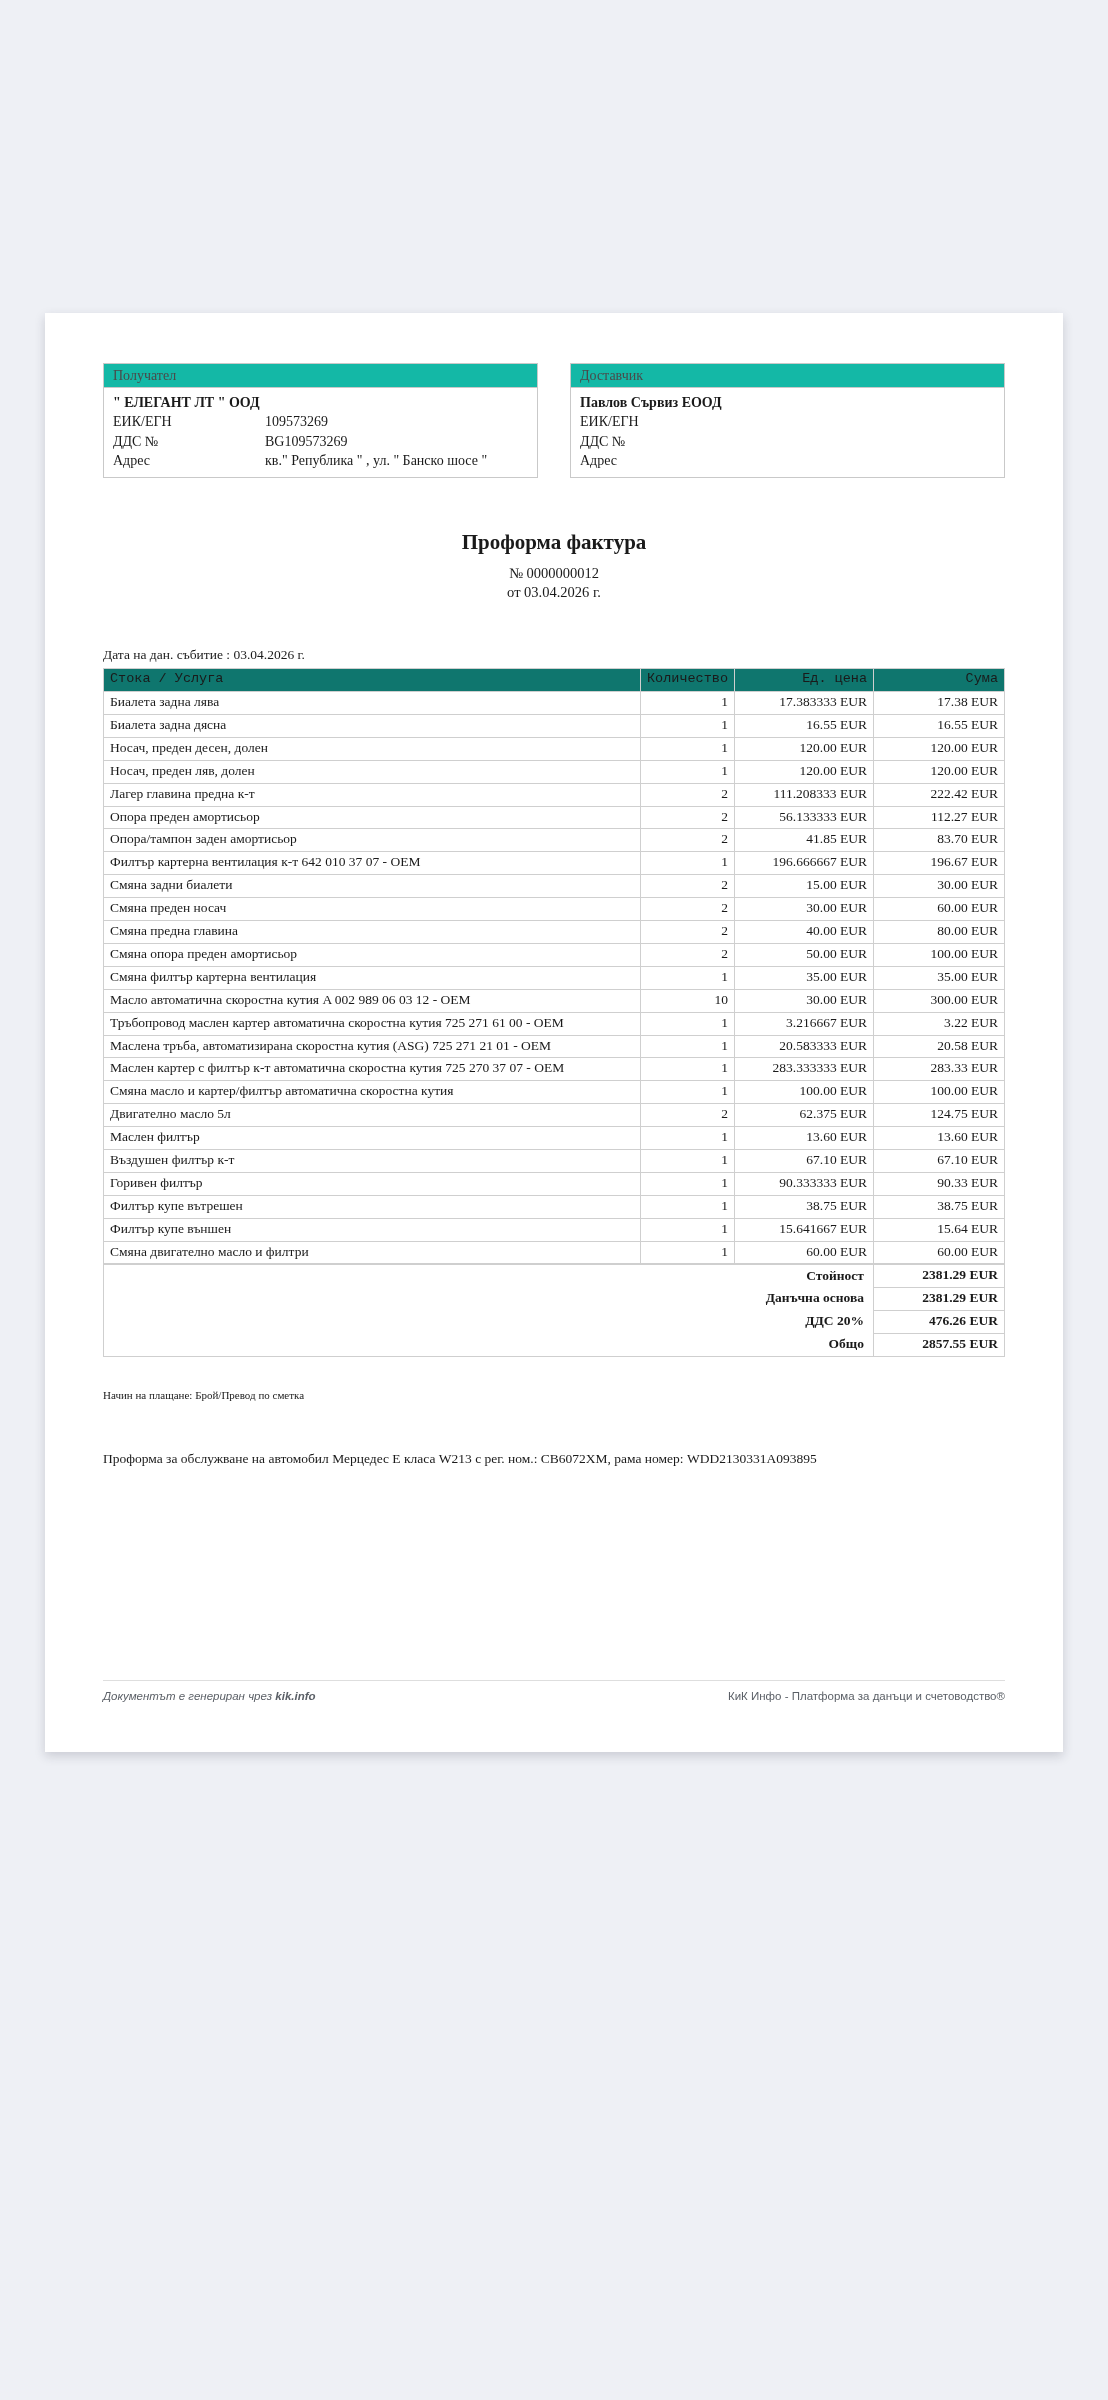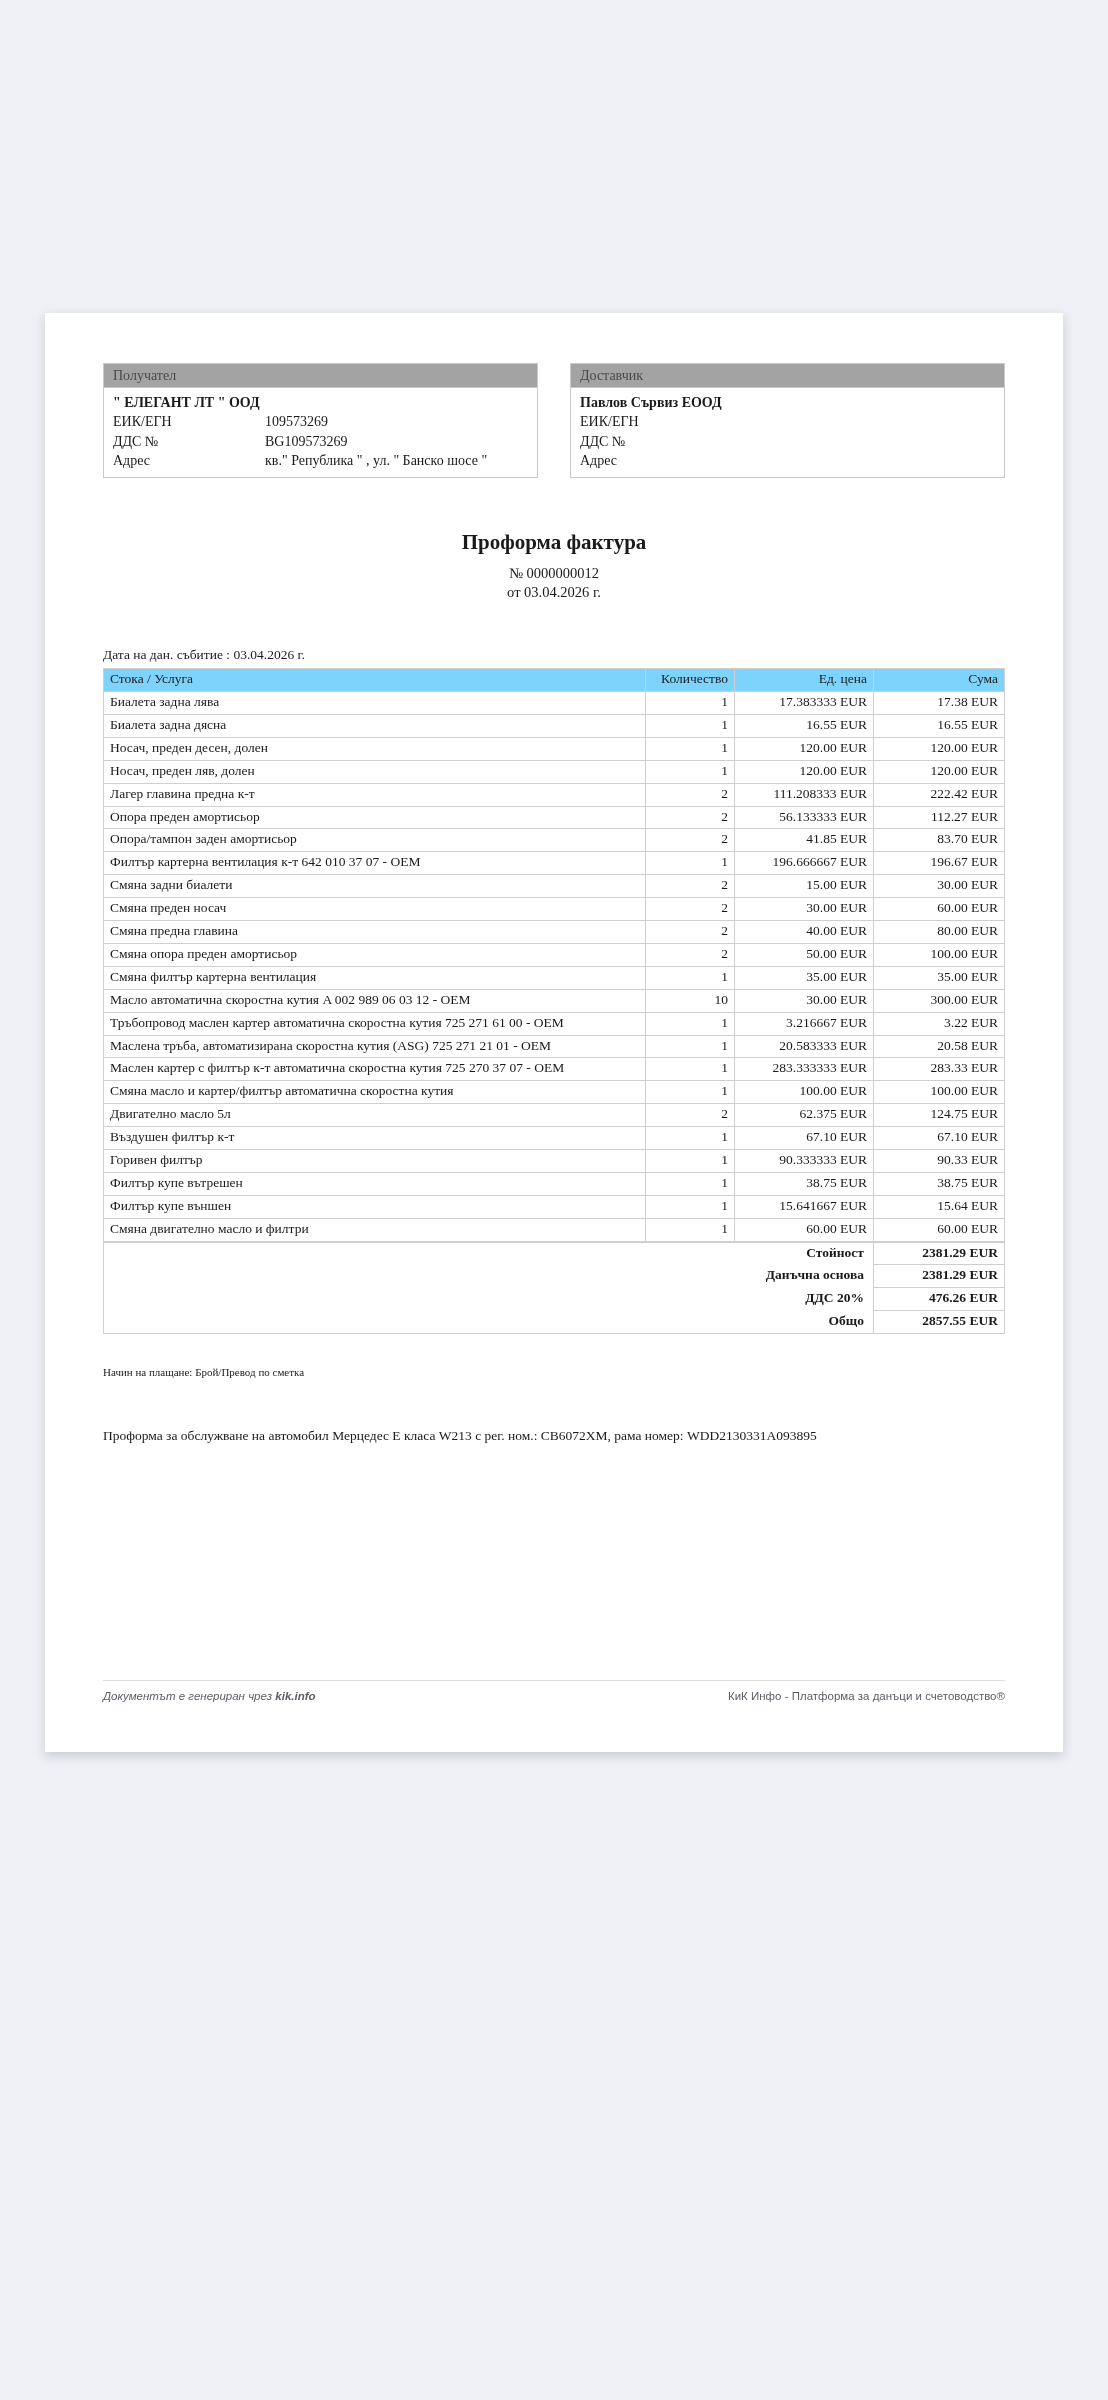--- a/index.html
+++ b/index.html
@@ -18,21 +18,21 @@
     padding:50px 58px;
     color:#1a1a1a;
   }
   
   .parties { display:flex; gap:32px; }
   .party { flex:1; border:1px solid #c9c9c9; }
   .party-header {
     border-bottom:1px solid #c9c9c9;
     padding:4px 9px 3px;
     font-size:14px; color:#4a4a4a;
-    background:#a3a3a3;
+    background:#14b8a6;
   }
   .party-body { padding:5px 9px 7px; font-size:14px; line-height:1.38; }
   .party-name { font-weight:bold; }
   .party-field { display:flex; min-height:19px; }
   .party-field .fl { width:152px; flex:none; }
   .party-field .fv { flex:1; }
   
   .title-block { text-align:center; margin-top:52px; }
   .doc-title { font-size:21px; font-weight:bold; }
   .doc-number { font-size:14.5px; margin-top:10px; }
@@ -43,23 +43,24 @@
   table.items {
     width:100%; border-collapse:collapse;
     margin-top:5px; font-size:13.5px;
   }
   table.items th, table.items td {
     border:1px solid #cfcfcf;
     padding:1px 6px 2px;
     line-height:1.4;
   }
   table.items th {
-    background:#7dd3fc;
+    background:#0f766e;
     font-weight:normal;
     text-align:left;
+    font-family:Liberation Mono, monospace;
   }
   table.items th.num, table.items td.num { text-align:right; }
   .col-qty  { width:76px; }
   .col-unit { width:126px; }
   .col-sum  { width:118px; }
   
   table.totals {
     width:100%; border-collapse:collapse;
     font-size:13.5px; font-weight:bold;
   }
@@ -292,20 +293,26 @@
           <td class="num">100.00 EUR</td>
         </tr>
 
         <tr>
           <td>Двигателно масло 5л</td>
           <td class="num">2</td>
           <td class="num">62.375 EUR</td>
           <td class="num">124.75 EUR</td>
         </tr>
 
+        <tr>
+          <td>Маслен филтър</td>
+          <td class="num">1</td>
+          <td class="num">13.60 EUR</td>
+          <td class="num">13.60 EUR</td>
+        </tr>
 
         <tr>
           <td>Въздушен филтър к-т</td>
           <td class="num">1</td>
           <td class="num">67.10 EUR</td>
           <td class="num">67.10 EUR</td>
         </tr>
 
         <tr>
           <td>Горивен филтър</td>

